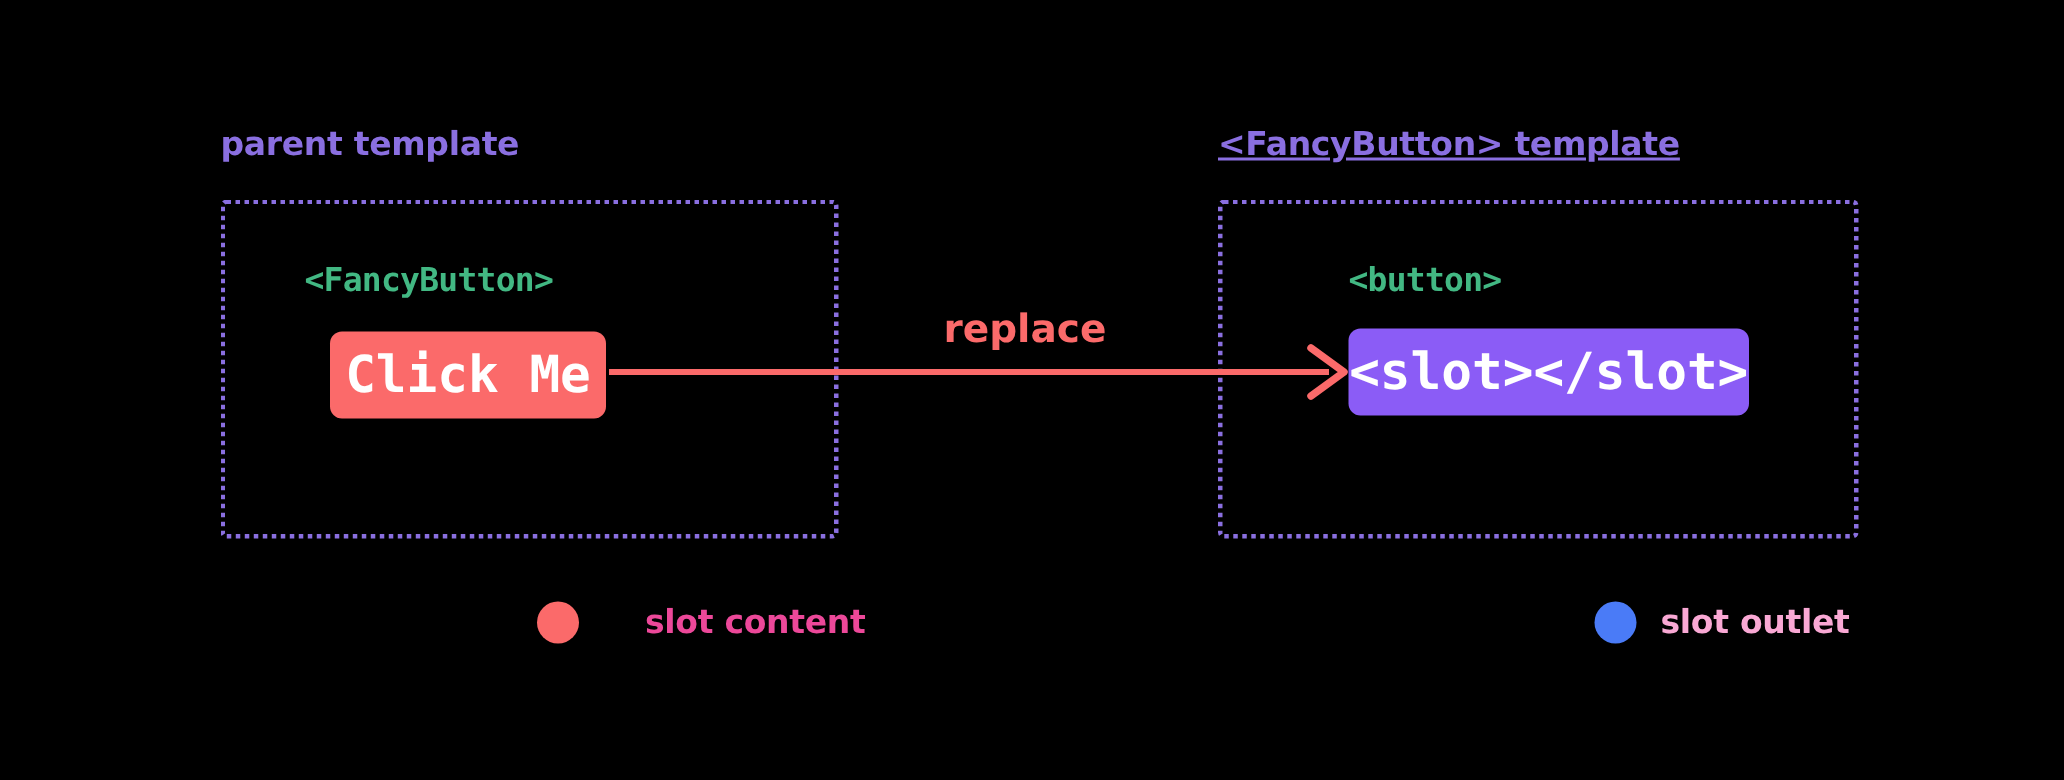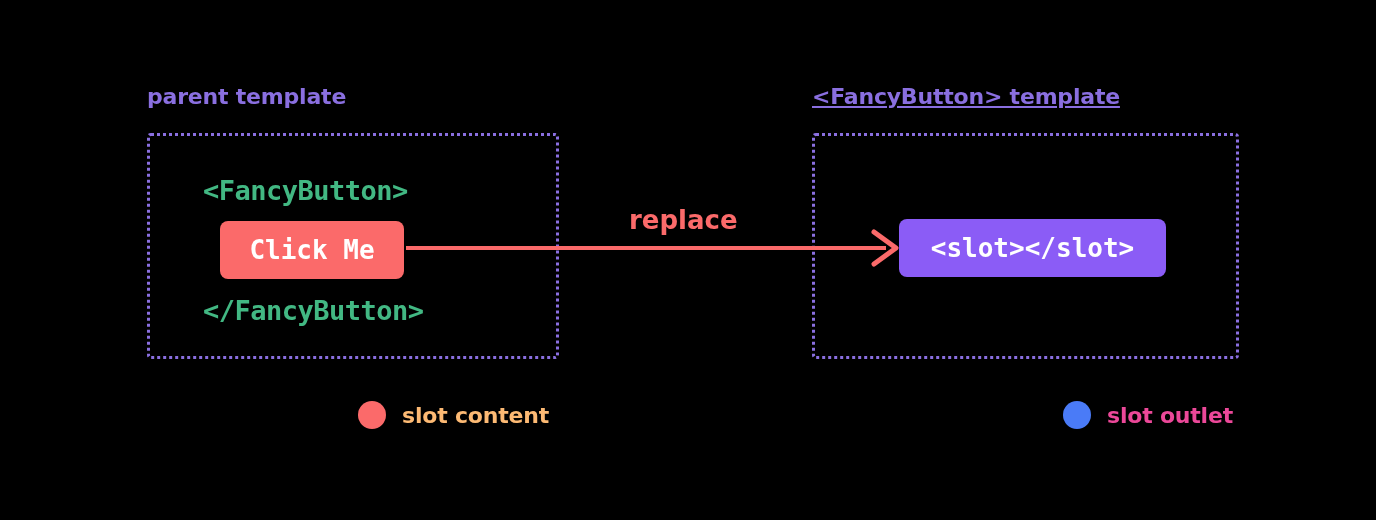--- a/index.html
+++ b/index.html
@@ -41,40 +41,40 @@
     box-sizing: border-box;
   }
   #panel-parent { left: 147px; top: 133px; width: 412px; height: 226px; }
   #panel-fancy  { left: 812px; top: 133px; width: 427px; height: 226px; }
 
   
   .code-tag {
     position: absolute;
     font-family: "DejaVu Sans Mono", monospace;
     font-weight: bold;
-    font-size: 27px;
+    font-size: 22px;
     color: #42b883;
     white-space: nowrap;
     letter-spacing: -0.5px;
   }
   #code-open-fancy  { left: 203px; top: 175px; }
   #code-close-fancy { left: 203px; top: 295px; }
   #code-open-button  { left: 899px; top: 175px; }
   #code-close-button { left: 899px; top: 295px; }
 
   
   .chip {
     position: absolute;
     display: flex;
     align-items: center;
     justify-content: center;
     border-radius: 8px;
     font-family: "DejaVu Sans Mono", monospace;
     font-weight: bold;
-    font-size: 26px;
+    font-size: 34px;
     color: #ffffff;
     white-space: nowrap;
     letter-spacing: 0px;
     box-sizing: border-box;
   }
   #chip-click-me {
     left: 220px; top: 221px;
     width: 184px; height: 58px;
     background: #fb6a6a;
   }
@@ -119,45 +119,45 @@
   }
   .legend-text {
     font-family: "DejaVu Sans", sans-serif;
     font-weight: bold;
     font-size: 22px;
     white-space: nowrap;
     letter-spacing: -0.2px;
   }
   #legend-slot-content { left: 358px; top: 401px; }
   #legend-slot-content .legend-dot { background: #fb6a6a; }
-  #legend-slot-content .legend-text { color: #fdba74; }
+  #legend-slot-content .legend-text { color: #ec4899; margin-left: 28px; }
 
   #legend-slot-outlet { left: 1063px; top: 401px; }
   #legend-slot-outlet .legend-dot { background: #4a7bf7; }
-  #legend-slot-outlet .legend-text { color: #ec4899; }
+  #legend-slot-outlet .legend-text { color: #f9a8d4; }
 </style>
 </head>
 <body>
 
 <div id="stage">
 
   <div class="section-title" id="title-parent">parent template</div>
 
   <div class="section-title" id="title-fancy">&lt;FancyButton&gt; template</div>
 
   <div class="panel" id="panel-parent"></div>
 
   <div class="code-tag" id="code-open-fancy">&lt;FancyButton&gt;</div>
 
   <div class="chip" id="chip-click-me">Click Me</div>
 
-  <div class="code-tag" id="code-close-fancy">&lt;/FancyButton&gt;</div>
 
   <div class="panel" id="panel-fancy"></div>
 
+  <div class="code-tag" id="code-open-button">&lt;button&gt;</div>
 
   <div class="chip" id="chip-slot">&lt;slot&gt;&lt;/slot&gt;</div>
 
 
   <svg id="arrow-svg" viewBox="0 0 500 46">
     <line x1="2" y1="23" x2="482" y2="23" stroke="#fb6a6a" stroke-width="4" stroke-linecap="butt"></line>
     <polyline points="470,7 492,23 470,39" fill="none" stroke="#fb6a6a" stroke-width="5" stroke-linecap="round" stroke-linejoin="round"></polyline>
   </svg>
 
   <div id="replace-label">replace</div>

